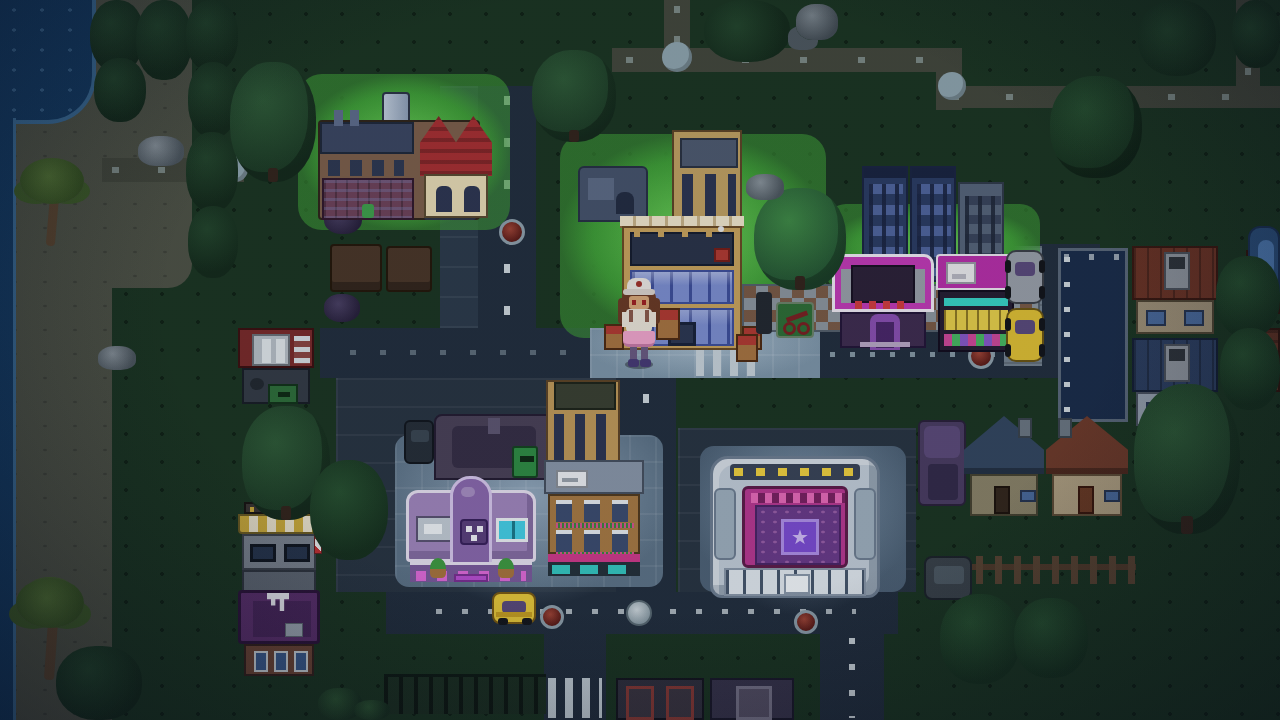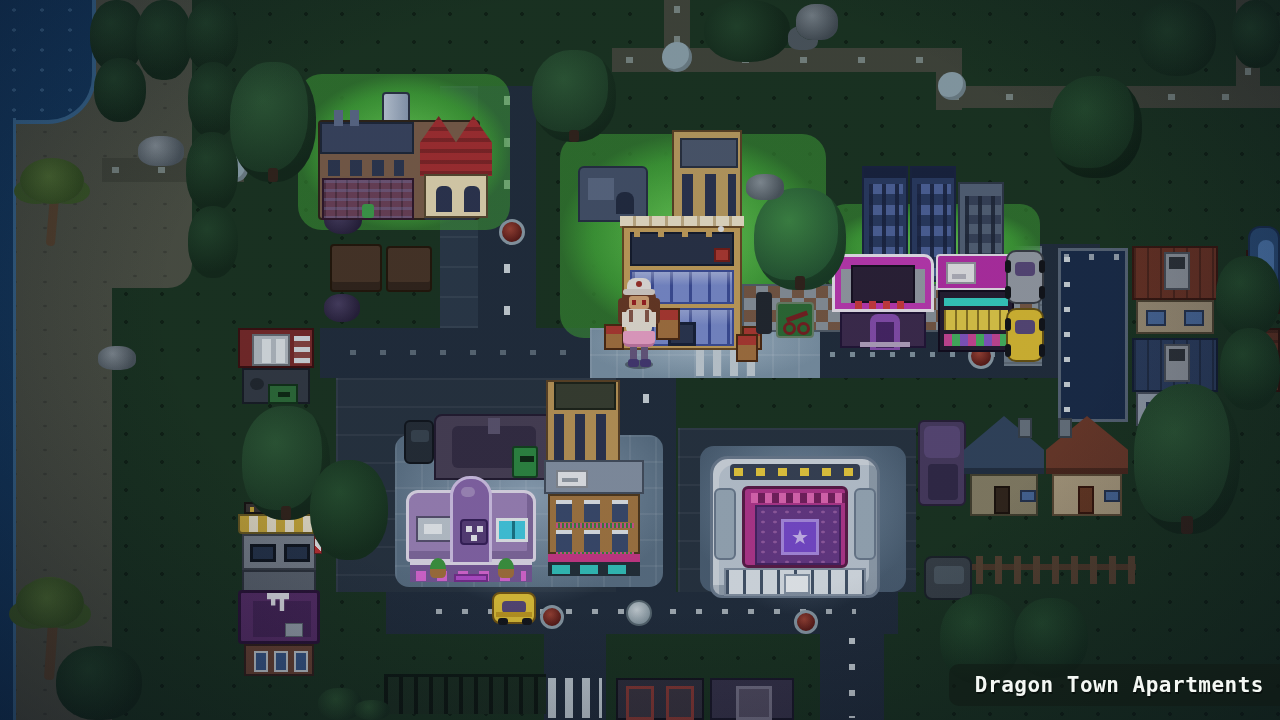--- a/index.html
+++ b/index.html
@@ -440,16 +440,13 @@
       </div>
       <div class="obj" style="left: 4px; top: 34px; width: 6px; height: 15px; background: rgb(236, 230, 216);"></div>
       <div class="obj" style="left: 32px; top: 34px; width: 6px; height: 15px; background: rgb(236, 230, 216);"></div>
       <div class="obj" style="left: 5px; top: 53px; width: 32px; height: 16px; background: rgb(242, 166, 204); border-bottom: 3px solid rgb(200, 122, 166); border-radius: 2px 2px 6px 6px;"></div>
       <div class="obj" style="left: 12px; top: 69px; width: 7px; height: 13px; background: rgb(106, 90, 128);"></div>
       <div class="obj" style="left: 23px; top: 69px; width: 7px; height: 13px; background: rgb(106, 90, 128);"></div>
       <div class="obj" style="left: 10px; top: 81px; width: 11px; height: 8px; background: rgb(71, 58, 116); border-radius: 3px;"></div>
       <div class="obj" style="left: 22px; top: 81px; width: 11px; height: 8px; background: rgb(71, 58, 116); border-radius: 3px;"></div>
     </div>
     <div id="vignette"></div>
-    <div id="hud-label">
-    <span>Dragon Town Apartments</span>
-  </div>
   </div>
 
 </body></html>

